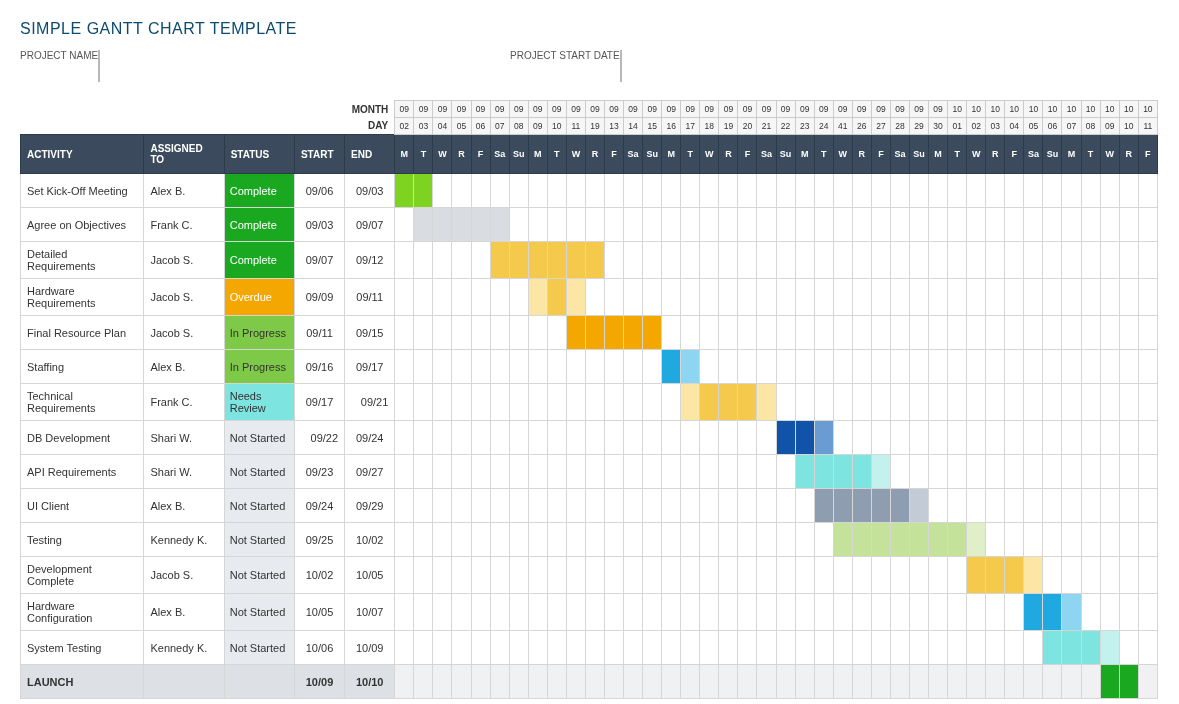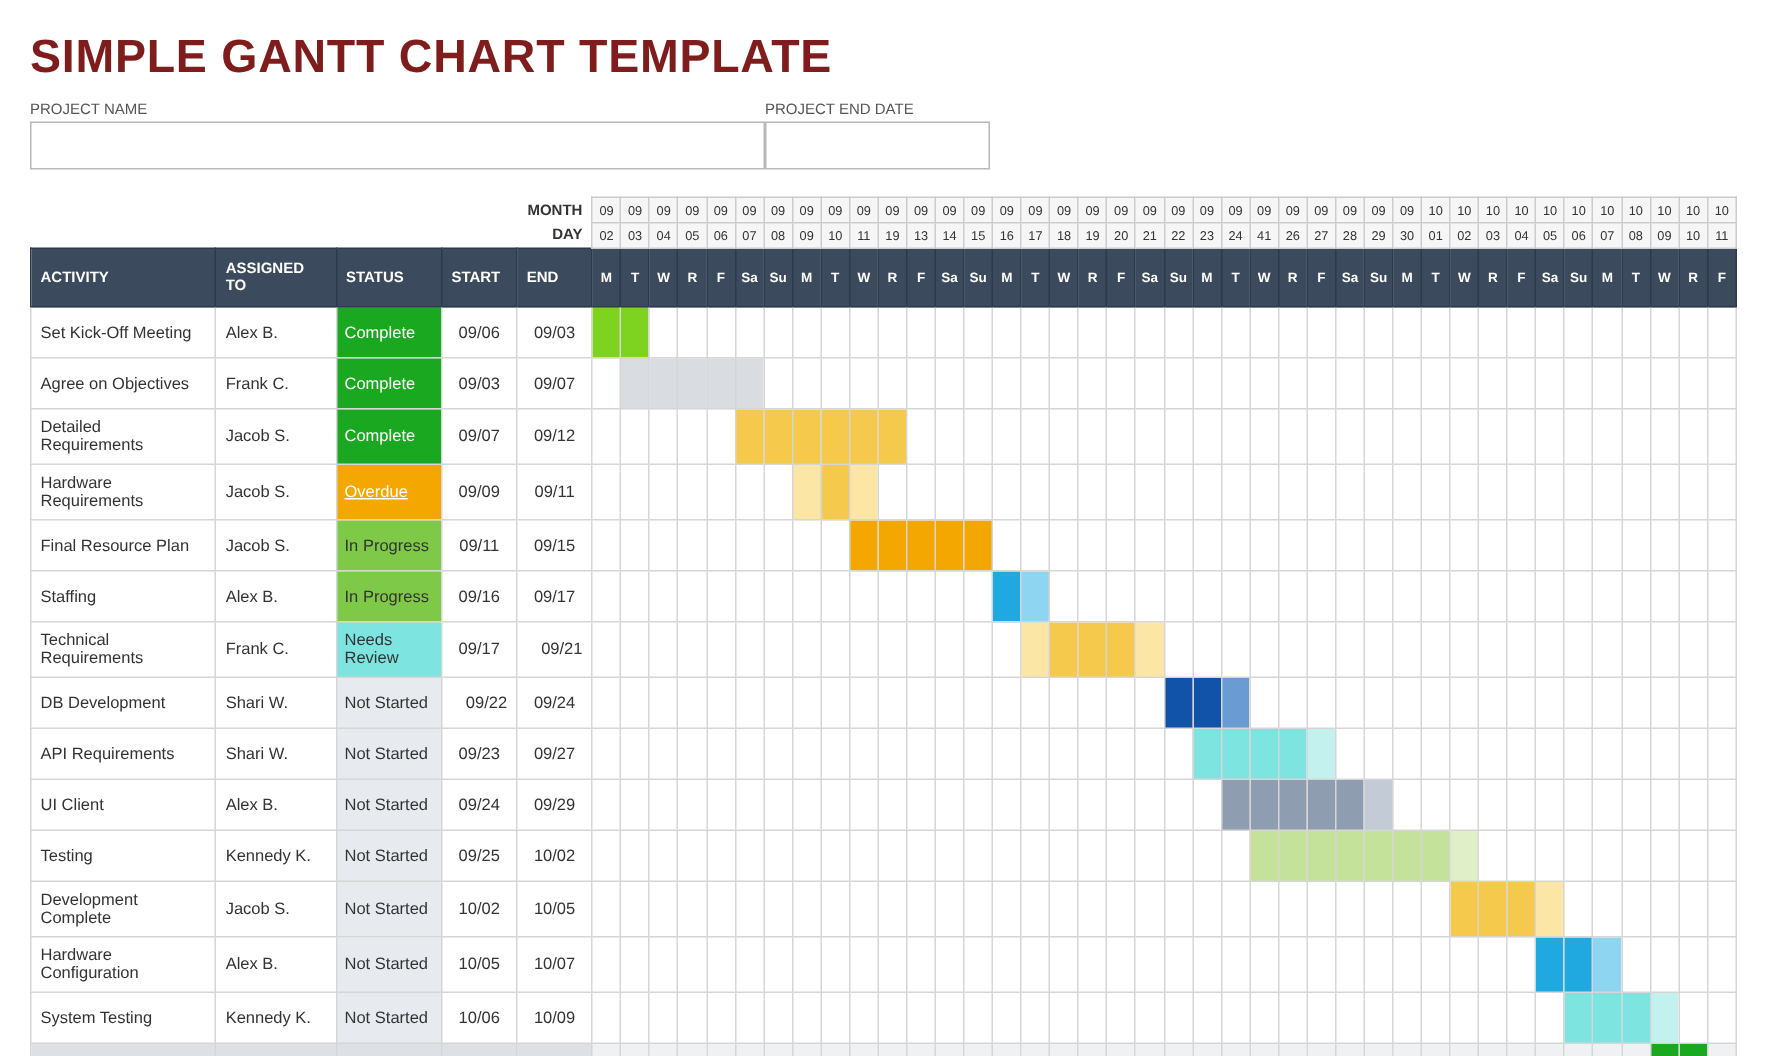--- a/index.html
+++ b/index.html
@@ -5,33 +5,33 @@
   * { box-sizing: border-box; }
   body {
     margin: 0;
     padding: 20px;
     font-family: Arial, Helvetica, sans-serif;
     background: #fff;
     width: 1179px;
   }
   h1 {
     margin: 0 0 12px 0;
-    font-size: 31px;
-    font-weight: 700;
-    color: #7f1d1d;
+    font-size: 16px;
+    font-weight: 400;
+    color: #0c4a6e;
     letter-spacing: 0.5px;
   }
   .meta-row {
     display: flex;
     gap: 0;
     margin-bottom: 18px;
   }
   .meta-field {
     display: flex;
-    flex-direction: column;
+    flex-direction: row;
   }
   .meta-field.name { flex: 0 0 490px; }
   .meta-field.lead { flex: 0 0 250px; }
   .meta-field.sd { flex: 0 0 140px; }
   .meta-field.ed { flex: 0 0 150px; }
   .meta-field.td { flex: 0 0 110px; }
   .meta-label { font-size: 10px; color: #555; margin-bottom: 2px; }
   .meta-box {
     border: 1px solid #b8b8b8;
     height: 32px;
@@ -115,22 +115,22 @@
 </head>
 <body>
 
 <h1>SIMPLE GANTT CHART TEMPLATE</h1>
 
 <div class="meta-row">
   <div class="meta-field name">
     <span class="meta-label">PROJECT NAME</span>
     <div class="meta-box"></div>
   </div>
-  <div class="meta-field ed">
-    <span class="meta-label">PROJECT END DATE</span>
+  <div class="meta-field sd">
+    <span class="meta-label">PROJECT START DATE</span>
     <div class="meta-box"></div>
   </div>
 </div>
 
 <table class="gantt">
   <colgroup>
     <col class="col-activity">
       <col class="col-assigned">
       <col class="col-status">
       <col class="col-start">
@@ -451,21 +451,21 @@
         <td class="slot"></td>
         <td class="slot"></td>
         <td class="slot"></td>
         <td class="slot"></td>
         <td class="slot"></td>
         <td class="slot"></td>
       </tr>
       <tr>
         <td class="cell">Hardware Requirements</td>
         <td class="cell">Jacob S.</td>
-        <td class="status-cell" style="background: rgb(243, 167, 0); color: rgb(255, 255, 255); text-decoration: underline;">Overdue</td>
+        <td class="status-cell" style="background: rgb(243, 167, 0); color: rgb(255, 255, 255);">Overdue</td>
         <td class="cell" style="text-align: center;">09/09</td>
         <td class="cell" style="text-align: center;">09/11</td>
         <td class="slot"></td>
         <td class="slot"></td>
         <td class="slot"></td>
         <td class="slot"></td>
         <td class="slot"></td>
         <td class="slot"></td>
         <td class="slot"></td>
         <td class="slot" style="background: rgb(251, 230, 166);"></td>

